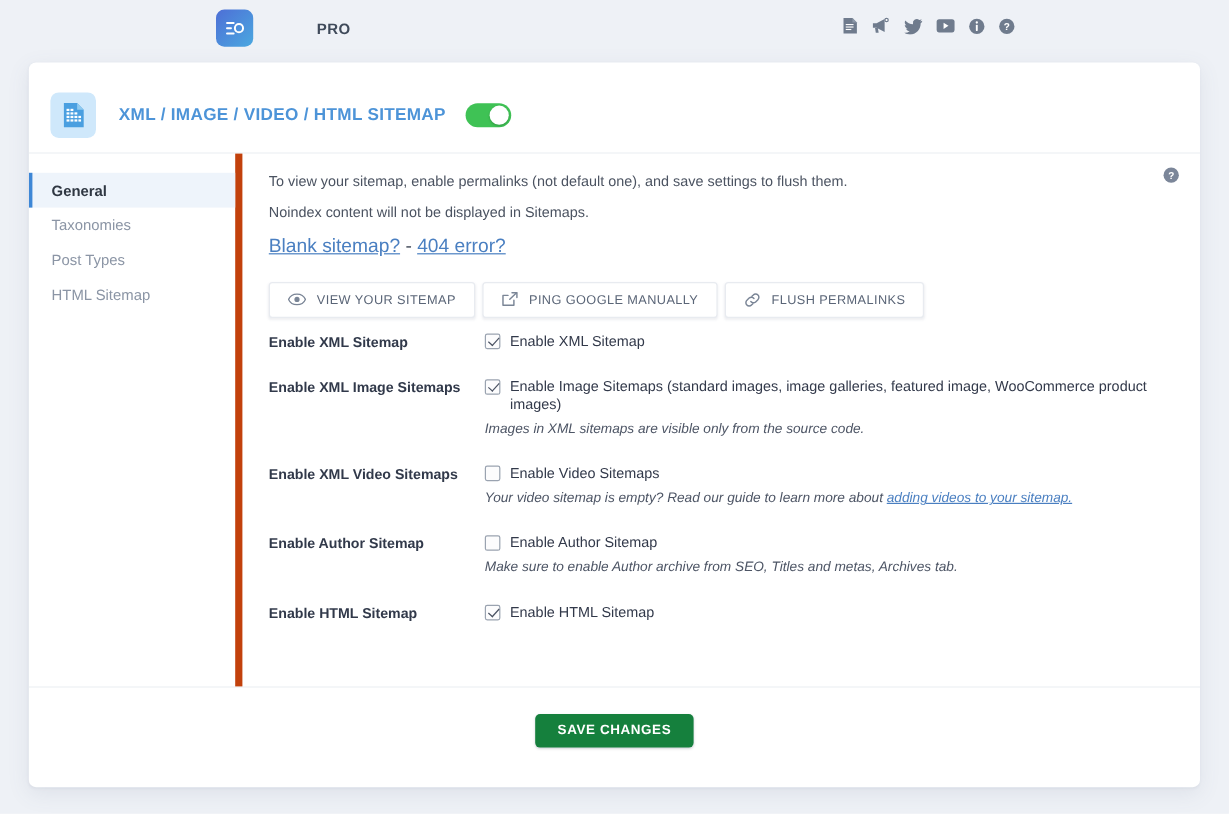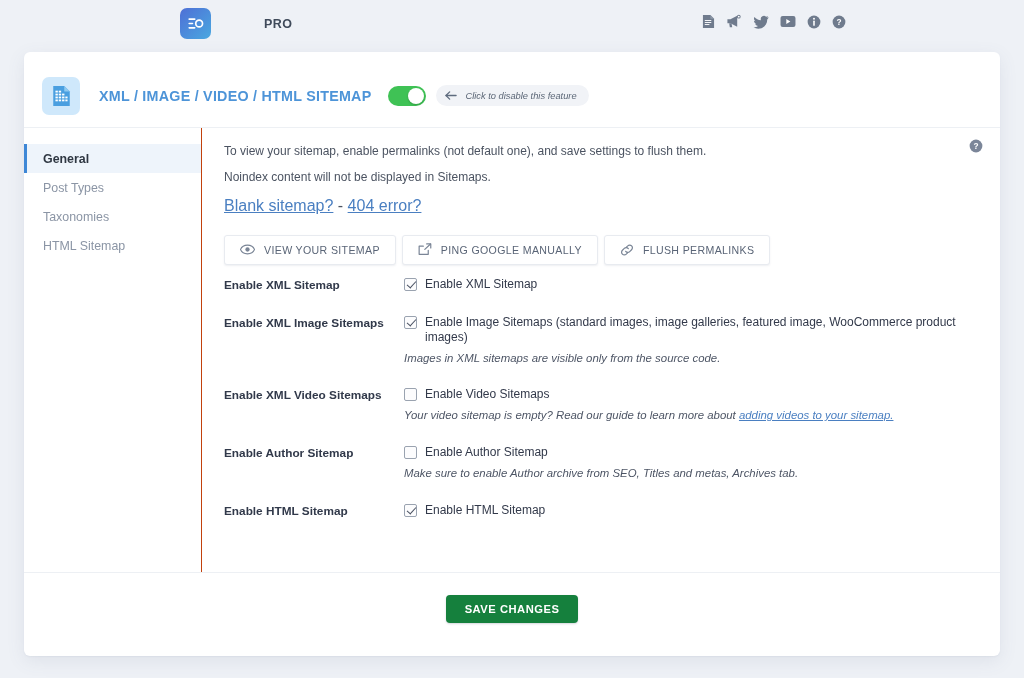--- a/index.html
+++ b/index.html
@@ -121,21 +121,21 @@
     color: #5d6878;
     white-space: nowrap;
   }
 
   
   .card-body { display: flex; height: 444px; }
 
   .sidebar {
     width: 178px;
     flex: none;
-    border-right: 1px solid #c2410c;
+    border-right: 6px solid #c2410c;
     padding-top: 16px;
   }
   .nav-item {
     height: 29px;
     display: flex;
     align-items: center;
     padding-left: 16px;
     font-size: 12.4px;
     color: #8b95a5;
     border-left: 3px solid transparent;
@@ -359,42 +359,33 @@
           <rect x="11.6" y="15.8" width="2.6" height="2"></rect>
           <rect x="15.2" y="12.6" width="2.4" height="2"></rect>
           <rect x="15.2" y="15.8" width="2.4" height="2"></rect>
         </g>
       </svg>
     </div>
     <div class="feat-title">XML / IMAGE / VIDEO / HTML SITEMAP</div>
     <div class="toggle">
       <div class="knob"></div>
     </div>
-    <div class="hint-pill">
-      <span class="arrow">
-        <svg width="13" height="11" viewBox="0 0 14 12" aria-hidden="true">
-          <path d="M1 6h11" stroke="#5e6b7e" stroke-width="1.4" fill="none" stroke-linecap="round"></path>
-          <path d="M5 2L1 6l4 4" stroke="#5e6b7e" stroke-width="1.4" fill="none" stroke-linecap="round" stroke-linejoin="round"></path>
-        </svg>
-      </span>
-      <span class="htxt">Click to disable this feature</span>
-    </div>
   </div>
 
   <div class="card-body">
 
     <div class="sidebar">
       <div class="nav-item active">
         <span>General</span>
       </div>
       <div class="nav-item">
-        <span>Post Types</span>
+        <span>Taxonomies</span>
       </div>
       <div class="nav-item">
-        <span>Taxonomies</span>
+        <span>Post Types</span>
       </div>
       <div class="nav-item">
         <span>HTML Sitemap</span>
       </div>
     </div>
 
     <div class="content">
 
       <span class="help-btn">
         <svg width="14" height="14" viewBox="0 0 16 16" aria-hidden="true">

